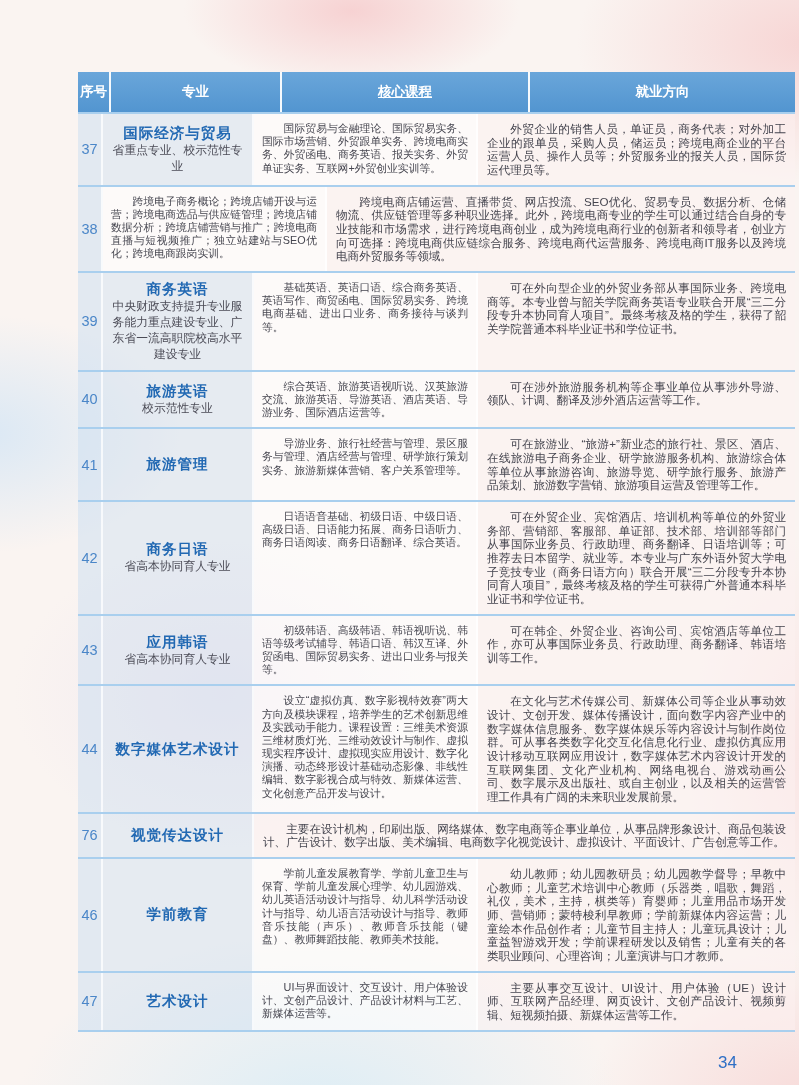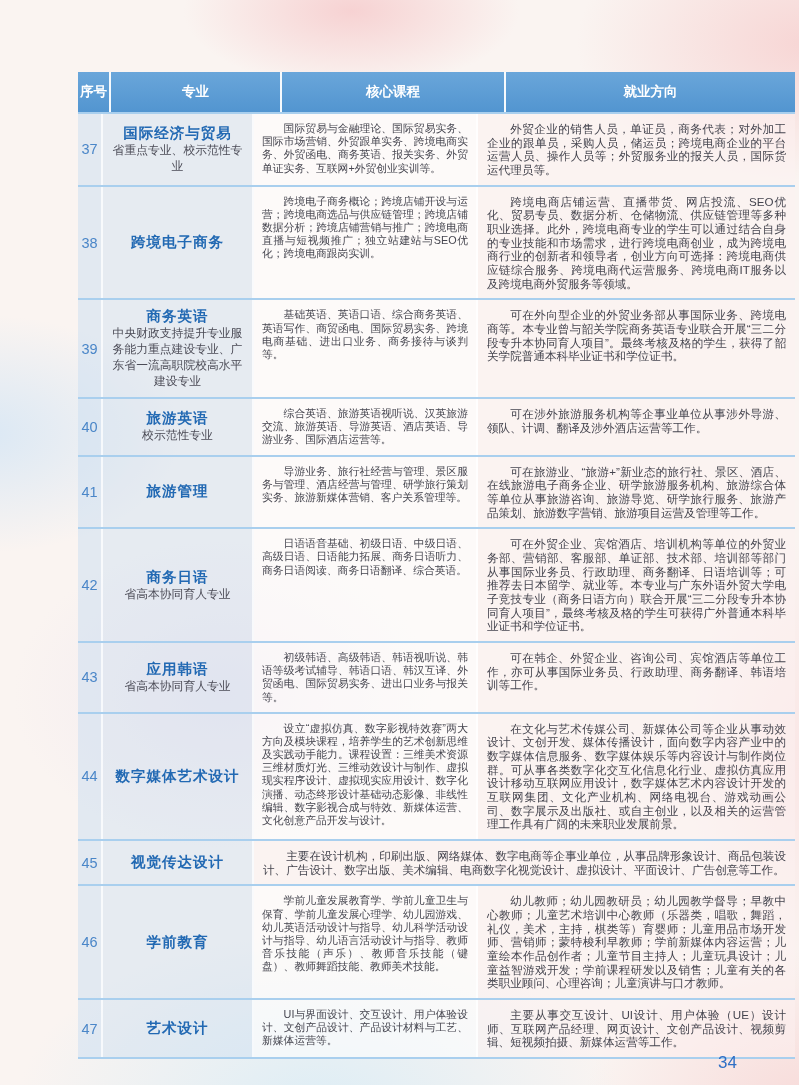--- a/index.html
+++ b/index.html
@@ -34,21 +34,21 @@
   }
   .th {
     display: flex; align-items: center; justify-content: center;
     font-size: 13.5px; line-height: 1.15;
     border-right: 2px solid rgba(255,255,255,0.95);
   }
   .th:last-child { border-right: none; }
 
   .col-no { width: 33px; }
   .col-major { width: 171px; }
-  .col-courses { width: 224px; }
+  .col-courses { width: 248px; text-decoration: underline; }
   .col-employment { width: 309px; flex: 1; }
 
   .row { display: flex; border-top: 2px solid #a9cfee; }
 
   .cell { border-right: 2px solid rgba(255,255,255,0.75); }
   .cell:last-child { border-right: none; }
 
   .c-no {
     width: 25px; display: flex; align-items: center; justify-content: center;
     color: #4a86c8; font-size: 14.5px;
@@ -98,24 +98,20 @@
     <div class="cell c-major">
       <div class="major-name">国际经济与贸易</div>
       <div class="major-tags">省重点专业、校示范性专业</div>
     </div>
     <div class="cell c-courses">国际贸易与金融理论、国际贸易实务、国际市场营销、外贸跟单实务、跨境电商实务、外贸函电、商务英语、报关实务、外贸单证实务、互联网+外贸创业实训等。</div>
     <div class="cell c-employment">外贸企业的销售人员，单证员，商务代表；对外加工企业的跟单员，采购人员，储运员；跨境电商企业的平台运营人员、操作人员等；外贸服务业的报关人员，国际货运代理员等。</div>
   </div>
 
   <div class="row">
     <div class="cell c-no">38</div>
-    <div class="cell c-major">
-      <div class="major-name">跨境电子商务</div>
-
-    </div>
     <div class="cell c-courses">跨境电子商务概论；跨境店铺开设与运营；跨境电商选品与供应链管理；跨境店铺数据分析；跨境店铺营销与推广；跨境电商直播与短视频推广；独立站建站与SEO优化；跨境电商跟岗实训。</div>
     <div class="cell c-employment">跨境电商店铺运营、直播带货、网店投流、SEO优化、贸易专员、数据分析、仓储物流、供应链管理等多种职业选择。此外，跨境电商专业的学生可以通过结合自身的专业技能和市场需求，进行跨境电商创业，成为跨境电商行业的创新者和领导者，创业方向可选择：跨境电商供应链综合服务、跨境电商代运营服务、跨境电商IT服务以及跨境电商外贸服务等领域。</div>
   </div>
 
   <div class="row">
     <div class="cell c-no">39</div>
     <div class="cell c-major">
       <div class="major-name">商务英语</div>
       <div class="major-tags">中央财政支持提升专业服务能力重点建设专业、广东省一流高职院校高水平建设专业</div>
     </div>
@@ -167,21 +163,21 @@
     <div class="cell c-no">44</div>
     <div class="cell c-major">
       <div class="major-name">数字媒体艺术设计</div>
 
     </div>
     <div class="cell c-courses">设立“虚拟仿真、数字影视特效赛”两大方向及模块课程，培养学生的艺术创新思维及实践动手能力。课程设置：三维美术资源三维材质灯光、三维动效设计与制作、虚拟现实程序设计、虚拟现实应用设计、数字化演播、动态终形设计基础动态影像、非线性编辑、数字影视合成与特效、新媒体运营、文化创意产品开发与设计。</div>
     <div class="cell c-employment">在文化与艺术传媒公司、新媒体公司等企业从事动效设计、文创开发、媒体传播设计，面向数字内容产业中的数字媒体信息服务、数字媒体娱乐等内容设计与制作岗位群。可从事各类数字化交互化信息化行业、虚拟仿真应用设计移动互联网应用设计，数字媒体艺术内容设计开发的互联网集团、文化产业机构、网络电视台、游戏动画公司、数字展示及出版社、或自主创业，以及相关的运营管理工作具有广阔的未来职业发展前景。</div>
   </div>
 
   <div class="row">
-    <div class="cell c-no">45</div>
+    <div class="cell c-no">76</div>
     <div class="cell c-major">
       <div class="major-name">视觉传达设计</div>
 
     </div>
     <div class="cell c-employment">主要在设计机构，印刷出版、网络媒体、数字电商等企事业单位，从事品牌形象设计、商品包装设计、广告设计、数字出版、美术编辑、电商数字化视觉设计、虚拟设计、平面设计、广告创意等工作。</div>
   </div>
 
   <div class="row">
     <div class="cell c-no">46</div>
     <div class="cell c-major">

